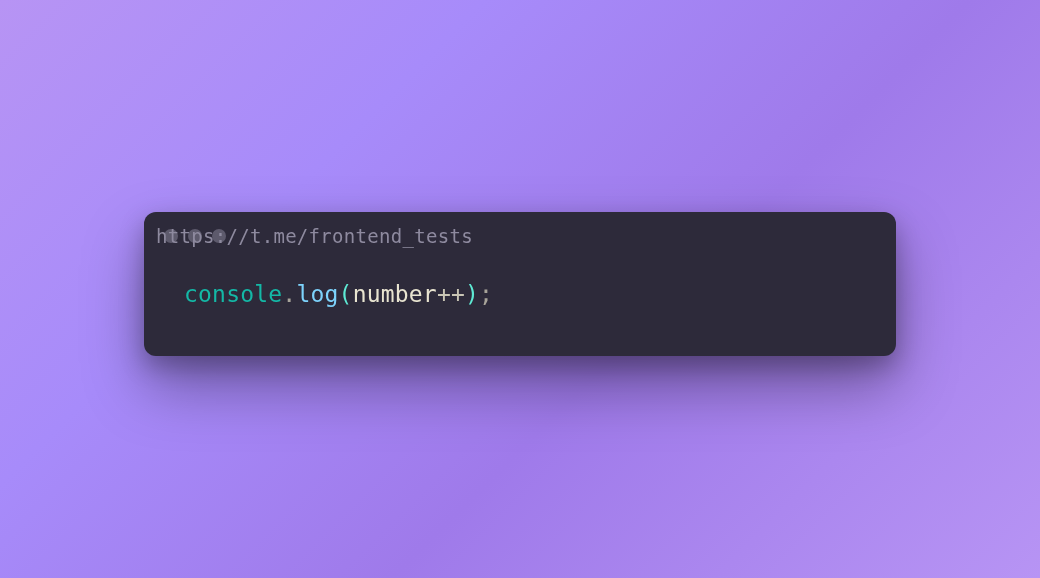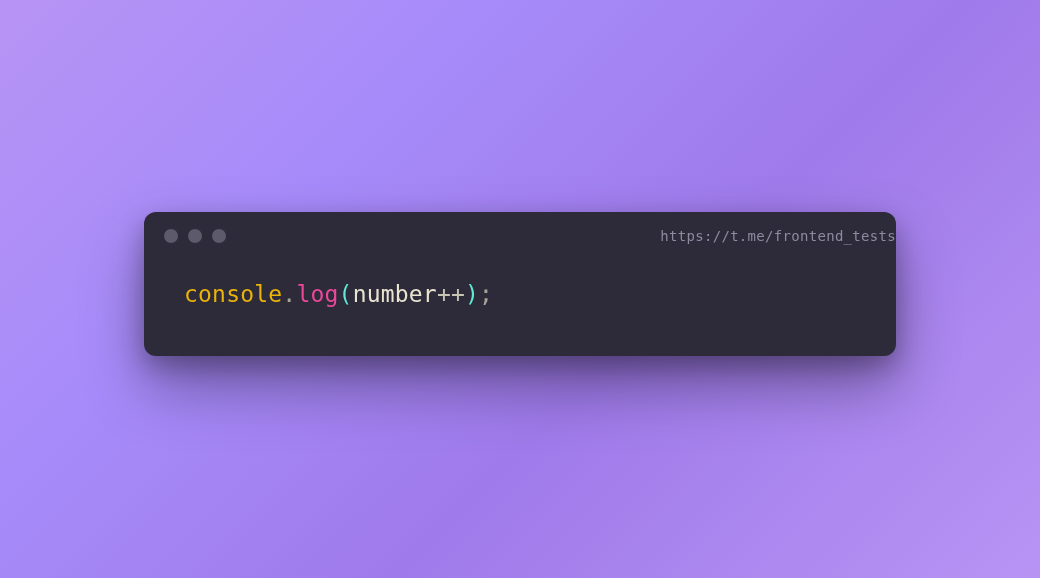--- a/index.html
+++ b/index.html
@@ -39,43 +39,43 @@
     .light {
       width: 14px;
       height: 14px;
       border-radius: 50%;
       background: #5d5a6c;
     }
     .title {
       position: absolute;
       left: 12px;
       right: 0;
-      text-align: right;
+      text-align: left;
       color: #8e8a9f;
-      font-size: 14px;
+      font-size: 19px;
       letter-spacing: 0.3px;
       pointer-events: none;
     }
     .code-area {
       padding: 14px 40px 42px 40px;
     }
     .line {
       font-size: 23px;
       line-height: 1.78;
       white-space: pre;
       letter-spacing: 0.2px;
     }
     .kw { color: #f87171; }
     .id-def { color: #e8e4d0; }
     .op { color: #c9c5b5; }
     .num { color: #8b9eff; }
     .punc { color: #a8a49a; }
-    .obj { color: #eab308; }
+    .obj { color: #14b8a6; }
     .dot { color: #a8a49a; }
-    .fn { color: #ec4899; margin-top: 35px; }
+    .fn { color: #7dd3fc; margin-top: 35px; }
     .paren { color: #5eead4; }
     .var { color: #e8e4d0; }
     .pp { color: #c9c5b5; }
   </style>
 </head>
 <body>
 
 <div class="window">
   <div class="titlebar">
     <div class="traffic-lights">

